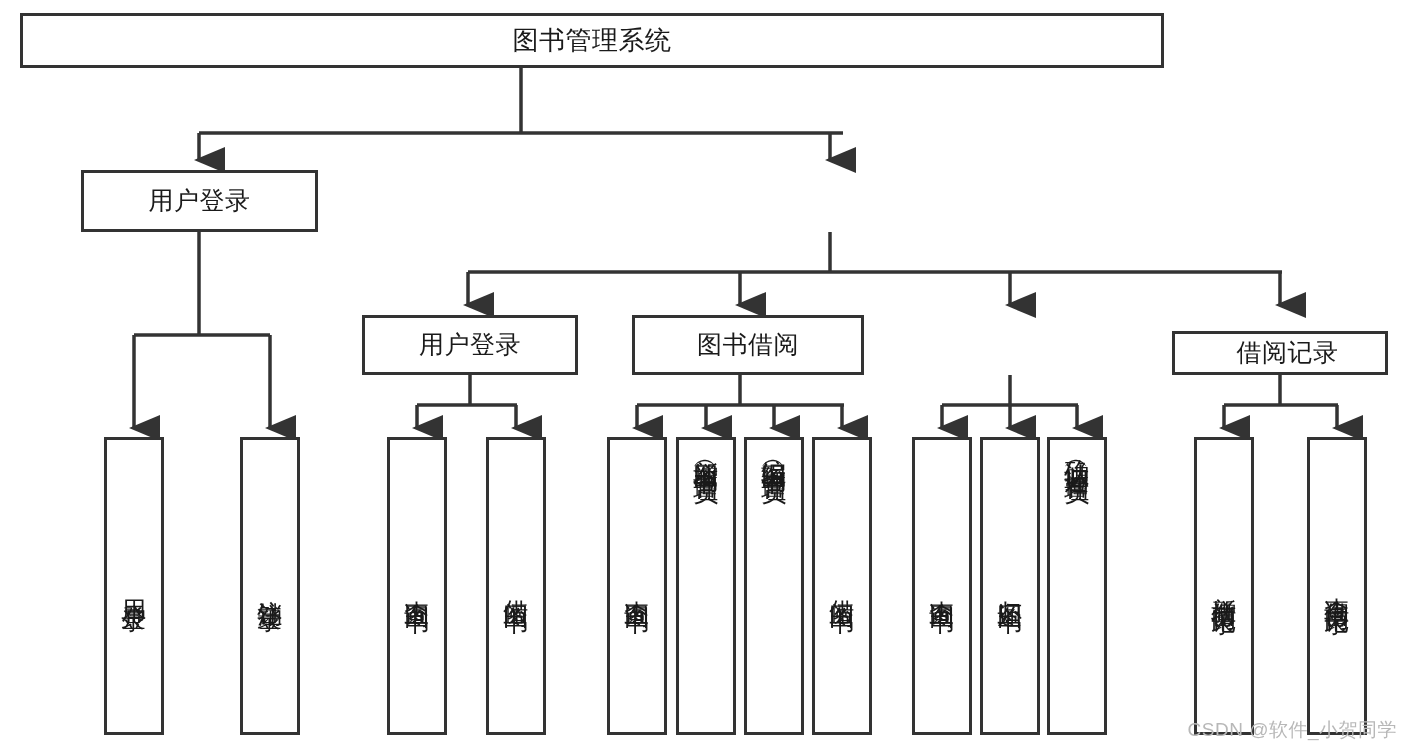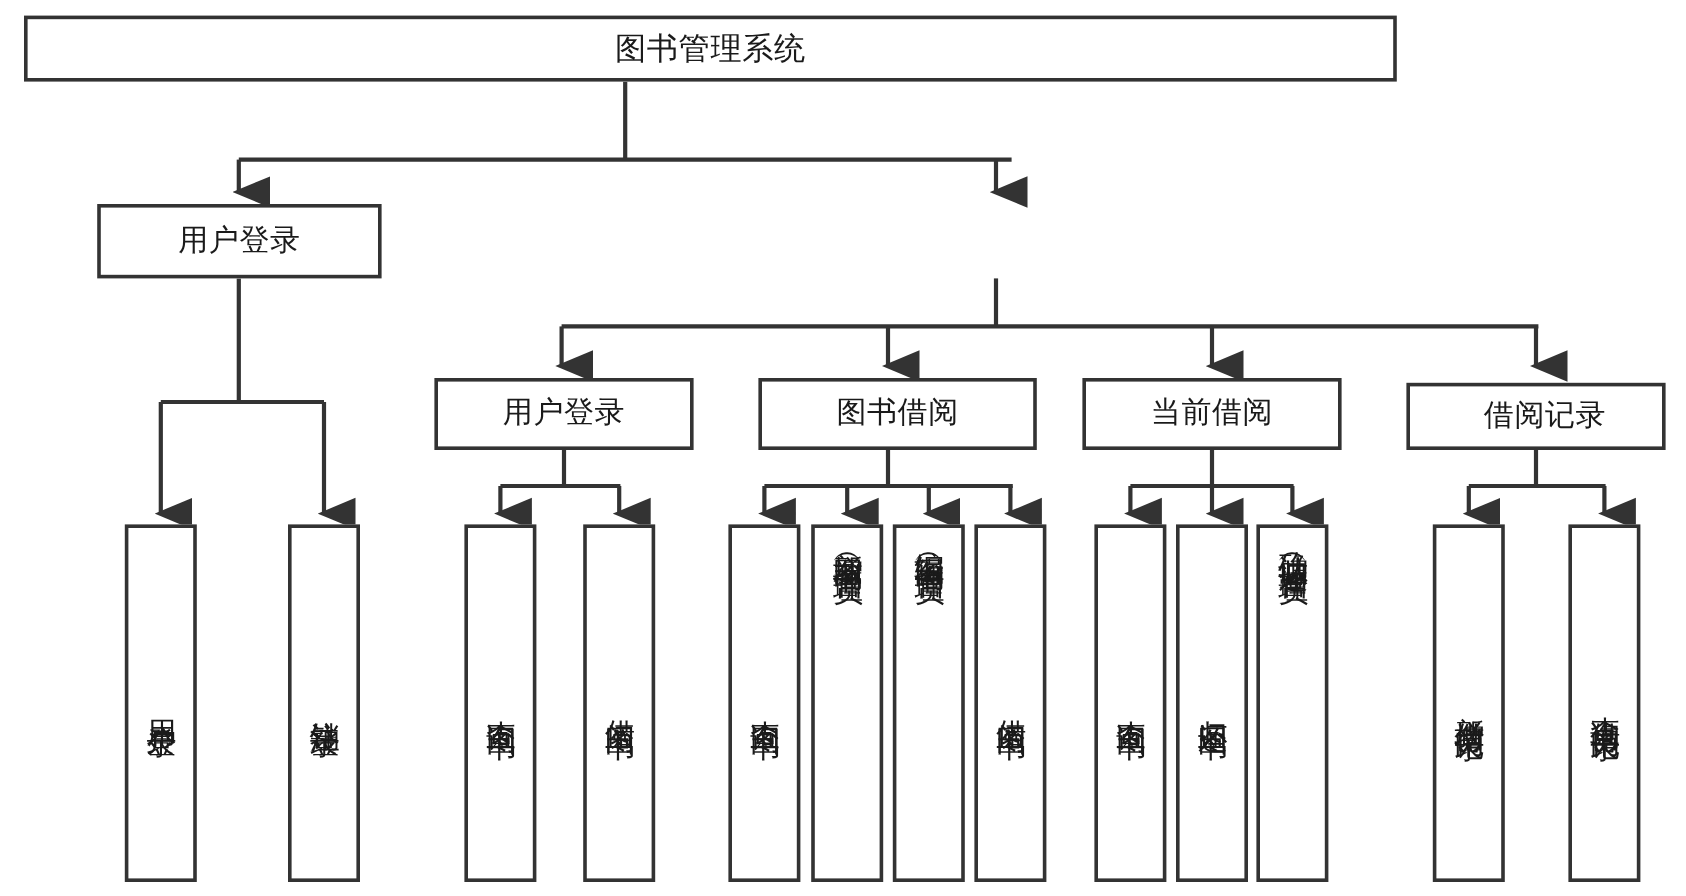--- a/index.html
+++ b/index.html
@@ -139,24 +139,21 @@
   <div class="node horiz" style="left:81px; top:170px; width:237px; height:62px;">
     <span class="lbl">用户登录</span>
   </div>
 
   <div class="node horiz" style="left:362px; top:315px; width:216px; height:60px;">
     <span class="lbl">用户登录</span>
   </div>
   <div class="node horiz" style="left:632px; top:315px; width:232px; height:60px;">
     <span class="lbl">图书借阅</span>
   </div>
-  <div class="node horiz" style="left:902px; top:315px; width:216px; height:60px;">
-    <span class="lbl">当前借阅</span>
-  </div>
-  <div class="node horiz" style="left:1172px; top:319px; width:216px; height:56px;padding-left:15px;">
+  <div class="node horiz" style="left:1172px; top:331px; width:216px; height:44px;padding-left:15px;">
     <span class="lbl">借阅记录</span>
   </div>
 
   <div class="node leaf tall-center" style="left:104px; top:437px; width:60px; height:298px;">
     <span class="lbl">用户登录</span>
   </div>
   <div class="node leaf tall-center" style="left:240px; top:437px; width:60px; height:298px;">
     <span class="lbl">注销登录</span>
   </div>
 
@@ -190,14 +187,15 @@
     <span class="lbl">确认归还（管理员）</span>
   </div>
 
   <div class="node leaf tall-center" style="left:1194px; top:437px; width:60px; height:298px;">
     <span class="lbl">新增借阅记录</span>
   </div>
   <div class="node leaf tall-center" style="left:1307px; top:437px; width:60px; height:298px;">
     <span class="lbl">查询借阅记录</span>
   </div>
 
+  <div class="watermark">CSDN @软件_小贺同学</div>
 
 </div>
 
 </body></html>

